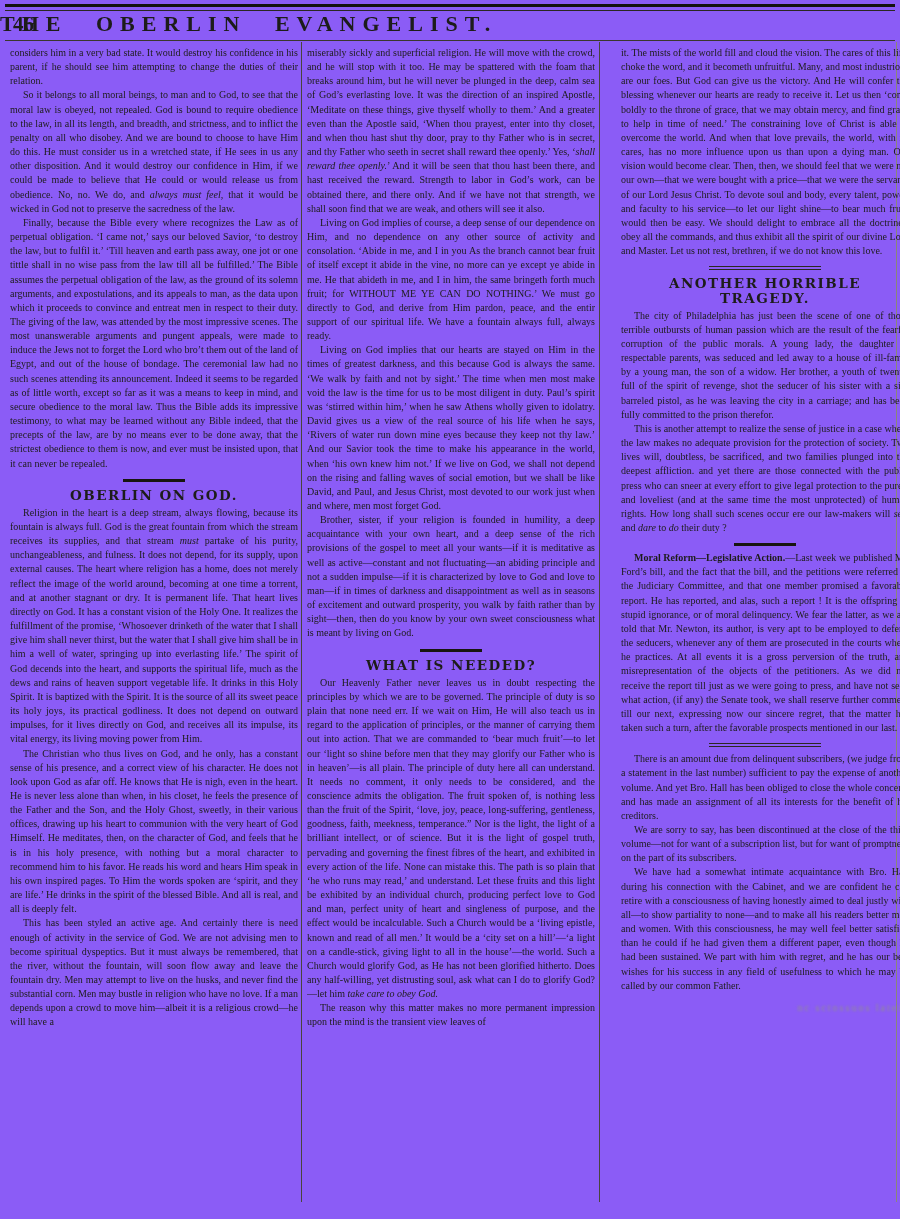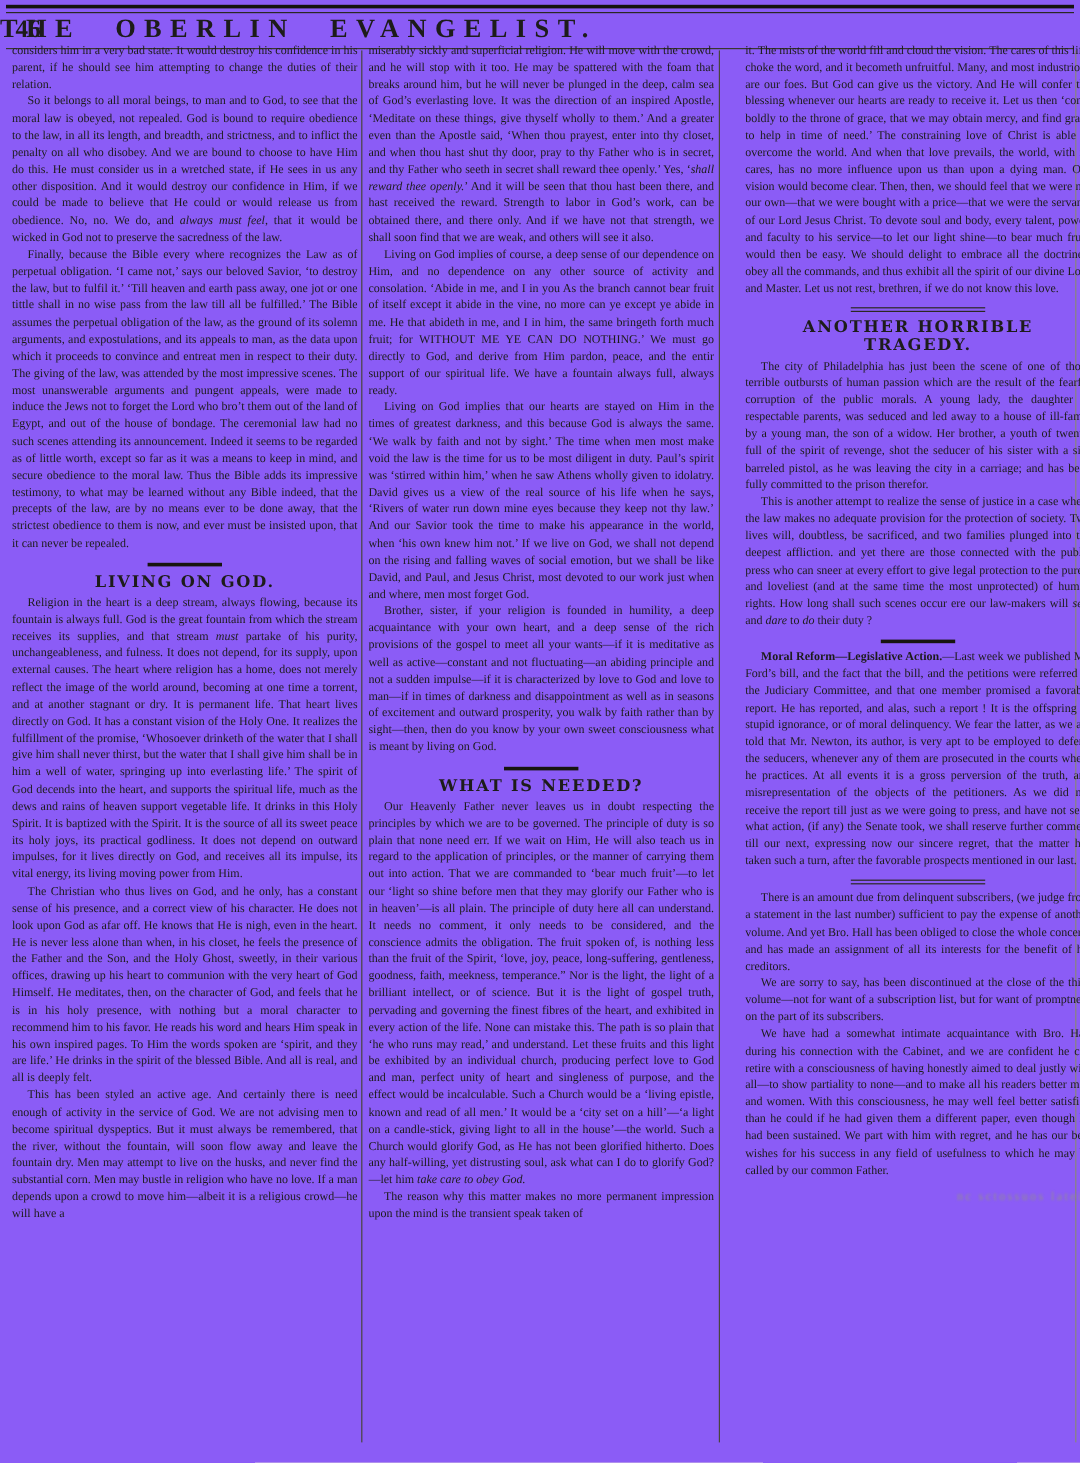--- a/index.html
+++ b/index.html
@@ -8,21 +8,21 @@
   .hrule{position:absolute;left:5px;right:5px;background:#14120f;}
   .hrule.r1{top:4px;height:3px;}
   .hrule.r2{top:10px;height:1px;background:#2a2823;}
   .hrule.r3{top:40px;height:1px;background:#3a372f;}
   .pageno{position:absolute;left:13px;top:12px;font-size:21px;font-weight:bold;}
   .masthead{position:absolute;left:0;width:100%;top:11px;text-align:left;
             font-size:22px;font-weight:bold;letter-spacing:7px;word-spacing:16px;}
   .vrule{position:absolute;top:42px;height:1160px;width:1px;background:#49453c;}
   .vrule.v1{left:301px;} .vrule.v2{left:599px;}
   .vrule.edge{left:896px;background:#8a867a;}
-  .col{position:absolute;top:36px;width:288px;height:1162px;overflow:hidden;
+  .col{position:absolute;top:46px;width:288px;height:1162px;overflow:hidden;
        text-align:justify;font-size:10px;line-height:14.15px;}
   .col.c1{left:10px;} .col.c2{left:307px;} .col.c3{left:605px;margin-left:16px;}
   p.para{margin:0;text-indent:13px;}
   p.para.cont{text-indent:0;}
   h2.head{margin:6px 0 4px;text-align:center;font-weight:bold;font-size:13.5px;
           letter-spacing:1.5px;text-indent:0;font-family:"DejaVu Serif",serif;}
   h2.head.lg{font-size:15px;letter-spacing:1px;}
   .divider{margin:8px auto 5px;height:0;}
   .divider.bar{width:62px;border-top:3px solid #17150f;}
   .divider.double{width:112px;border-top:1px solid #2b2822;border-bottom:1px solid #2b2822;height:2px;}
@@ -42,34 +42,34 @@
 
   <div class="vrule v1"></div>
   <div class="vrule v2"></div>
   <div class="vrule edge"></div>
 
   <div class="col c1">
       <p class="para cont">considers him in a very bad state.  It would destroy his confidence in his parent, if he should see him attempting to change the duties of their relation.</p>
       <p class="para">So it belongs to all moral beings, to man and to God, to see that the moral law is obeyed, not repealed.  God is bound to require obedience to the law, in all its length, and breadth, and strictness, and to inflict the penalty on all who disobey.  And we are bound to choose to have Him do this.  He must consider us in a wretched state, if He sees in us any other disposition.  And it would destroy our confidence in Him, if we could be made to believe that He could or would release us from obedience.  No, no.  We do, and <i>always must feel</i>, that it would be wicked in God not to preserve the sacredness of the law.</p>
       <p class="para">Finally, because the Bible every where recognizes the Law as of perpetual obligation.  ‘I came not,’ says our beloved Savior, ‘to destroy the law, but to fulfil it.’  ‘Till heaven and earth pass away, one jot or one tittle shall in no wise pass from the law till all be fulfilled.’  The Bible assumes the perpetual obligation of the law, as the ground of its solemn arguments, and expostulations, and its appeals to man, as the data upon which it proceeds to convince and entreat men in respect to their duty.  The giving of the law, was attended by the most impressive scenes.  The most unanswerable arguments and pungent appeals, were made to induce the Jews not to forget the Lord who bro’t them out of the land of Egypt, and out of the house of bondage.  The ceremonial law had no such scenes attending its announcement.  Indeed it seems to be regarded as of little worth, except so far as it was a means to keep in mind, and secure obedience to the moral law.  Thus the Bible adds its impressive testimony, to what may be learned without any Bible indeed, that the precepts of the law, are by no means ever to be done away, that the strictest obedience to them is now, and ever must be insisted upon, that it can never be repealed.</p>
       <div class="divider bar"></div>
-      <h2 class="head md">LIVING ON GOD.</h2>
+      <h2 class="head md">OBERLIN ON GOD.</h2>
       <p class="para">Religion in the heart is a deep stream, always flowing, because its fountain is always full.  God is the great fountain from which the stream receives its supplies, and that stream <i>must</i> partake of his purity, unchangeableness, and fulness.  It does not depend, for its supply, upon external causes.  The heart where religion has a home, does not merely reflect the image of the world around, becoming at one time a torrent, and at another stagnant or dry.  It is permanent life.  That heart lives directly on God.  It has a constant vision of the Holy One.  It realizes the fulfillment of the promise, ‘Whosoever drinketh of the water that I shall give him shall never thirst, but the water that I shall give him shall be in him a well of water, springing up into everlasting life.’  The spirit of God decends into the heart, and supports the spiritual life, much as the dews and rains of heaven support vegetable life.  It drinks in this Holy Spirit.  It is baptized with the Spirit.  It is the source of all its sweet peace its holy joys, its practical godliness.  It does not depend on outward impulses, for it lives directly on God, and receives all its impulse, its vital energy, its living moving power from Him.</p>
       <p class="para">The Christian who thus lives on God, and he only, has a constant sense of his presence, and a correct view of his character.  He does not look upon God as afar off.  He knows that He is nigh, even in the heart.  He is never less alone than when, in his closet, he feels the presence of the Father and the Son, and the Holy Ghost, sweetly, in their various offices, drawing up his heart to communion with the very heart of God Himself.  He meditates, then, on the character of God, and feels that he is in his holy presence, with nothing but a moral character to recommend him to his favor.  He reads his word and hears Him speak in his own inspired pages.  To Him the words spoken are ‘spirit, and they are life.’  He drinks in the spirit of the blessed Bible.  And all is real, and all is deeply felt.</p>
       <p class="para">This has been styled an active age.  And certainly there is need enough of activity in the service of God.  We are not advising men to become spiritual dyspeptics.  But it must always be remembered, that the river, without the fountain, will soon flow away and leave the fountain dry.  Men may attempt to live on the husks, and never find the substantial corn.  Men may bustle in religion who have no love.  If a man depends upon a crowd to move him—albeit it is a religious crowd—he will have a</p>
     </div>
   <div class="col c2">
       <p class="para cont">miserably sickly and superficial religion.  He will move with the crowd, and he will stop with it too.  He may be spattered with the foam that breaks around him, but he will never be plunged in the deep, calm sea of God’s everlasting love.  It was the direction of an inspired Apostle, ‘Meditate on these things, give thyself wholly to them.’ And a greater even than the Apostle said, ‘When thou prayest, enter into thy closet, and when thou hast shut thy door, pray to thy Father who is in secret, and thy Father who seeth in secret shall reward thee openly.’  Yes, ‘<i>shall reward thee openly.</i>’  And it will be seen that thou hast been there, and hast received the reward.  Strength to labor in God’s work, can be obtained there, and there only.  And if we have not that strength, we shall soon find that we are weak, and others will see it also.</p>
       <p class="para">Living on God implies of course, a deep sense of our dependence on Him, and no dependence on any other source of activity and consolation.  ‘Abide in me, and I in you As the branch cannot bear fruit of itself except it abide in the vine, no more can ye except ye abide in me.  He that abideth in me, and I in him, the same bringeth forth much fruit; for WITHOUT ME YE CAN DO NOTHING.’  We must go directly to God, and derive from Him pardon, peace, and the entir support of our spiritual life.  We have a fountain always full, always ready.</p>
       <p class="para">Living on God implies that our hearts are stayed on Him in the times of greatest darkness, and this because God is always the same.  ‘We walk by faith and not by sight.’ The time when men most make void the law is the time for us to be most diligent in duty.  Paul’s spirit was ‘stirred within him,’ when he saw Athens wholly given to idolatry.  David gives us a view of the real source of his life when he says, ‘Rivers of water run down mine eyes because they keep not thy law.’  And our Savior took the time to make his appearance in the world, when ‘his own knew him not.’  If we live on God, we shall not depend on the rising and falling waves of social emotion, but we shall be like David, and Paul, and Jesus Christ, most devoted to our work just when and where, men most forget God.</p>
       <p class="para">Brother, sister, if your religion is founded in humility, a deep acquaintance with your own heart, and a deep sense of the rich provisions of the gospel to meet all your wants—if it is meditative as well as active—constant and not fluctuating—an abiding principle and not a sudden impulse—if it is characterized by love to God and love to man—if in times of darkness and disappointment as well as in seasons of excitement and outward prosperity, you walk by faith rather than by sight—then, then do you know by your own sweet consciousness what is meant by living on God.</p>
       <div class="divider bar"></div>
       <h2 class="head md">WHAT IS NEEDED?</h2>
       <p class="para">Our Heavenly Father never leaves us in doubt respecting the principles by which we are to be governed.  The principle of duty is so plain that none need err.  If we wait on Him, He will also teach us in regard to the application of principles, or the manner of carrying them out into action.  That we are commanded to ‘bear much fruit’—to let our ‘light so shine before men that they may glorify our Father who is in heaven’—is all plain.  The principle of duty here all can understand.  It needs no comment, it only needs to be considered, and the conscience admits the obligation.  The fruit spoken of, is nothing less than the fruit of the Spirit, ‘love, joy, peace, long-suffering, gentleness, goodness, faith, meekness, temperance.”  Nor is the light, the light of a brilliant intellect, or of science.  But it is the light of gospel truth, pervading and governing the finest fibres of the heart, and exhibited in every action of the life.  None can mistake this.  The path is so plain that ‘he who runs may read,’ and understand.  Let these fruits and this light be exhibited by an individual church, producing perfect love to God and man, perfect unity of heart and singleness of purpose, and the effect would be incalculable.  Such a Church would be a ‘living epistle, known and read of all men.’  It would be a ‘city set on a hill’—‘a light on a candle-stick, giving light to all in the house’—the world.  Such a Church would glorify God, as He has not been glorified hitherto.  Does any half-willing, yet distrusting soul, ask what can I do to glorify God?—let him <i>take care to obey God.</i></p>
-      <p class="para">The reason why this matter makes no more permanent impression upon the mind is the transient speak taken of</p>
+      <p class="para">The reason why this matter makes no more permanent impression upon the mind is the transient view leaves of</p>
     </div>
   <div class="col c3">
       <p class="para cont">it.  The mists of the world fill and cloud the vision.  The cares of this life, choke the word, and it becometh unfruitful.  Many, and most industrious are our foes.  But God can give us the victory.  And He will confer the blessing whenever our hearts are ready to receive it.  Let us then ‘come boldly to the throne of grace, that we may obtain mercy, and find grace to help in time of need.’  The constraining love of Christ is able to overcome the world.  And when that love prevails, the world, with its cares, has no more influence upon us than upon a dying man.  Our vision would become clear.  Then, then, we should feel that we were not our own—that we were bought with a price—that we were the servants of our Lord Jesus Christ.  To devote soul and body, every talent, power, and faculty to his service—to let our light shine—to bear much fruit, would then be easy.  We should delight to embrace all the doctrines, obey all the commands, and thus exhibit all the spirit of our divine Lord and Master.  Let us not rest, brethren, if we do not know this love.</p>
       <div class="divider double"></div>
       <h2 class="head md">ANOTHER HORRIBLE TRAGEDY.</h2>
       <p class="para">The city of Philadelphia has just been the scene of one of those terrible outbursts of human passion which are the result of the fearful corruption of the public morals.  A young lady, the daughter of respectable parents, was seduced and led away to a house of ill-fame, by a young man, the son of a widow.  Her brother, a youth of twenty, full of the spirit of revenge, shot the seducer of his sister with a six-barreled pistol, as he was leaving the city in a carriage; and has been fully committed to the prison therefor.</p>
       <p class="para">This is another attempt to realize the sense of justice in a case where the law makes no adequate provision for the protection of society.  Two lives will, doubtless, be sacrificed, and two families plunged into the deepest affliction. and yet there are those connected with the public press who can sneer at every effort to give legal protection to the purest and loveliest (and at the same time the most unprotected) of human rights.  How long shall such scenes occur ere our law-makers will <i>see</i>, and <i>dare</i> to <i>do</i> their duty ?</p>
       <div class="divider bar"></div>
       <p class="para"><b class="lead">Moral Reform—Legislative Action.</b>—Last week we published Mr. Ford’s bill, and the fact that the bill, and the petitions were referred to the Judiciary Committee, and that one member promised a favorable report.  He has reported, and alas, such a report !  It is the offspring of stupid ignorance, or of moral delinquency.  We fear the latter, as we are told that Mr. Newton, its author, is very apt to be employed to defend the seducers, whenever any of them are prosecuted in the courts where he practices.  At all events it is a gross perversion of the truth, and misrepresentation of the objects of the petitioners.  As we did not receive the report till just as we were going to press, and have not seen what action, (if any) the Senate took, we shall reserve further comment till our next, expressing now our sincere regret, that the matter has taken such a turn, after the favorable prospects mentioned in our last.</p>
       <div class="divider double"></div>

